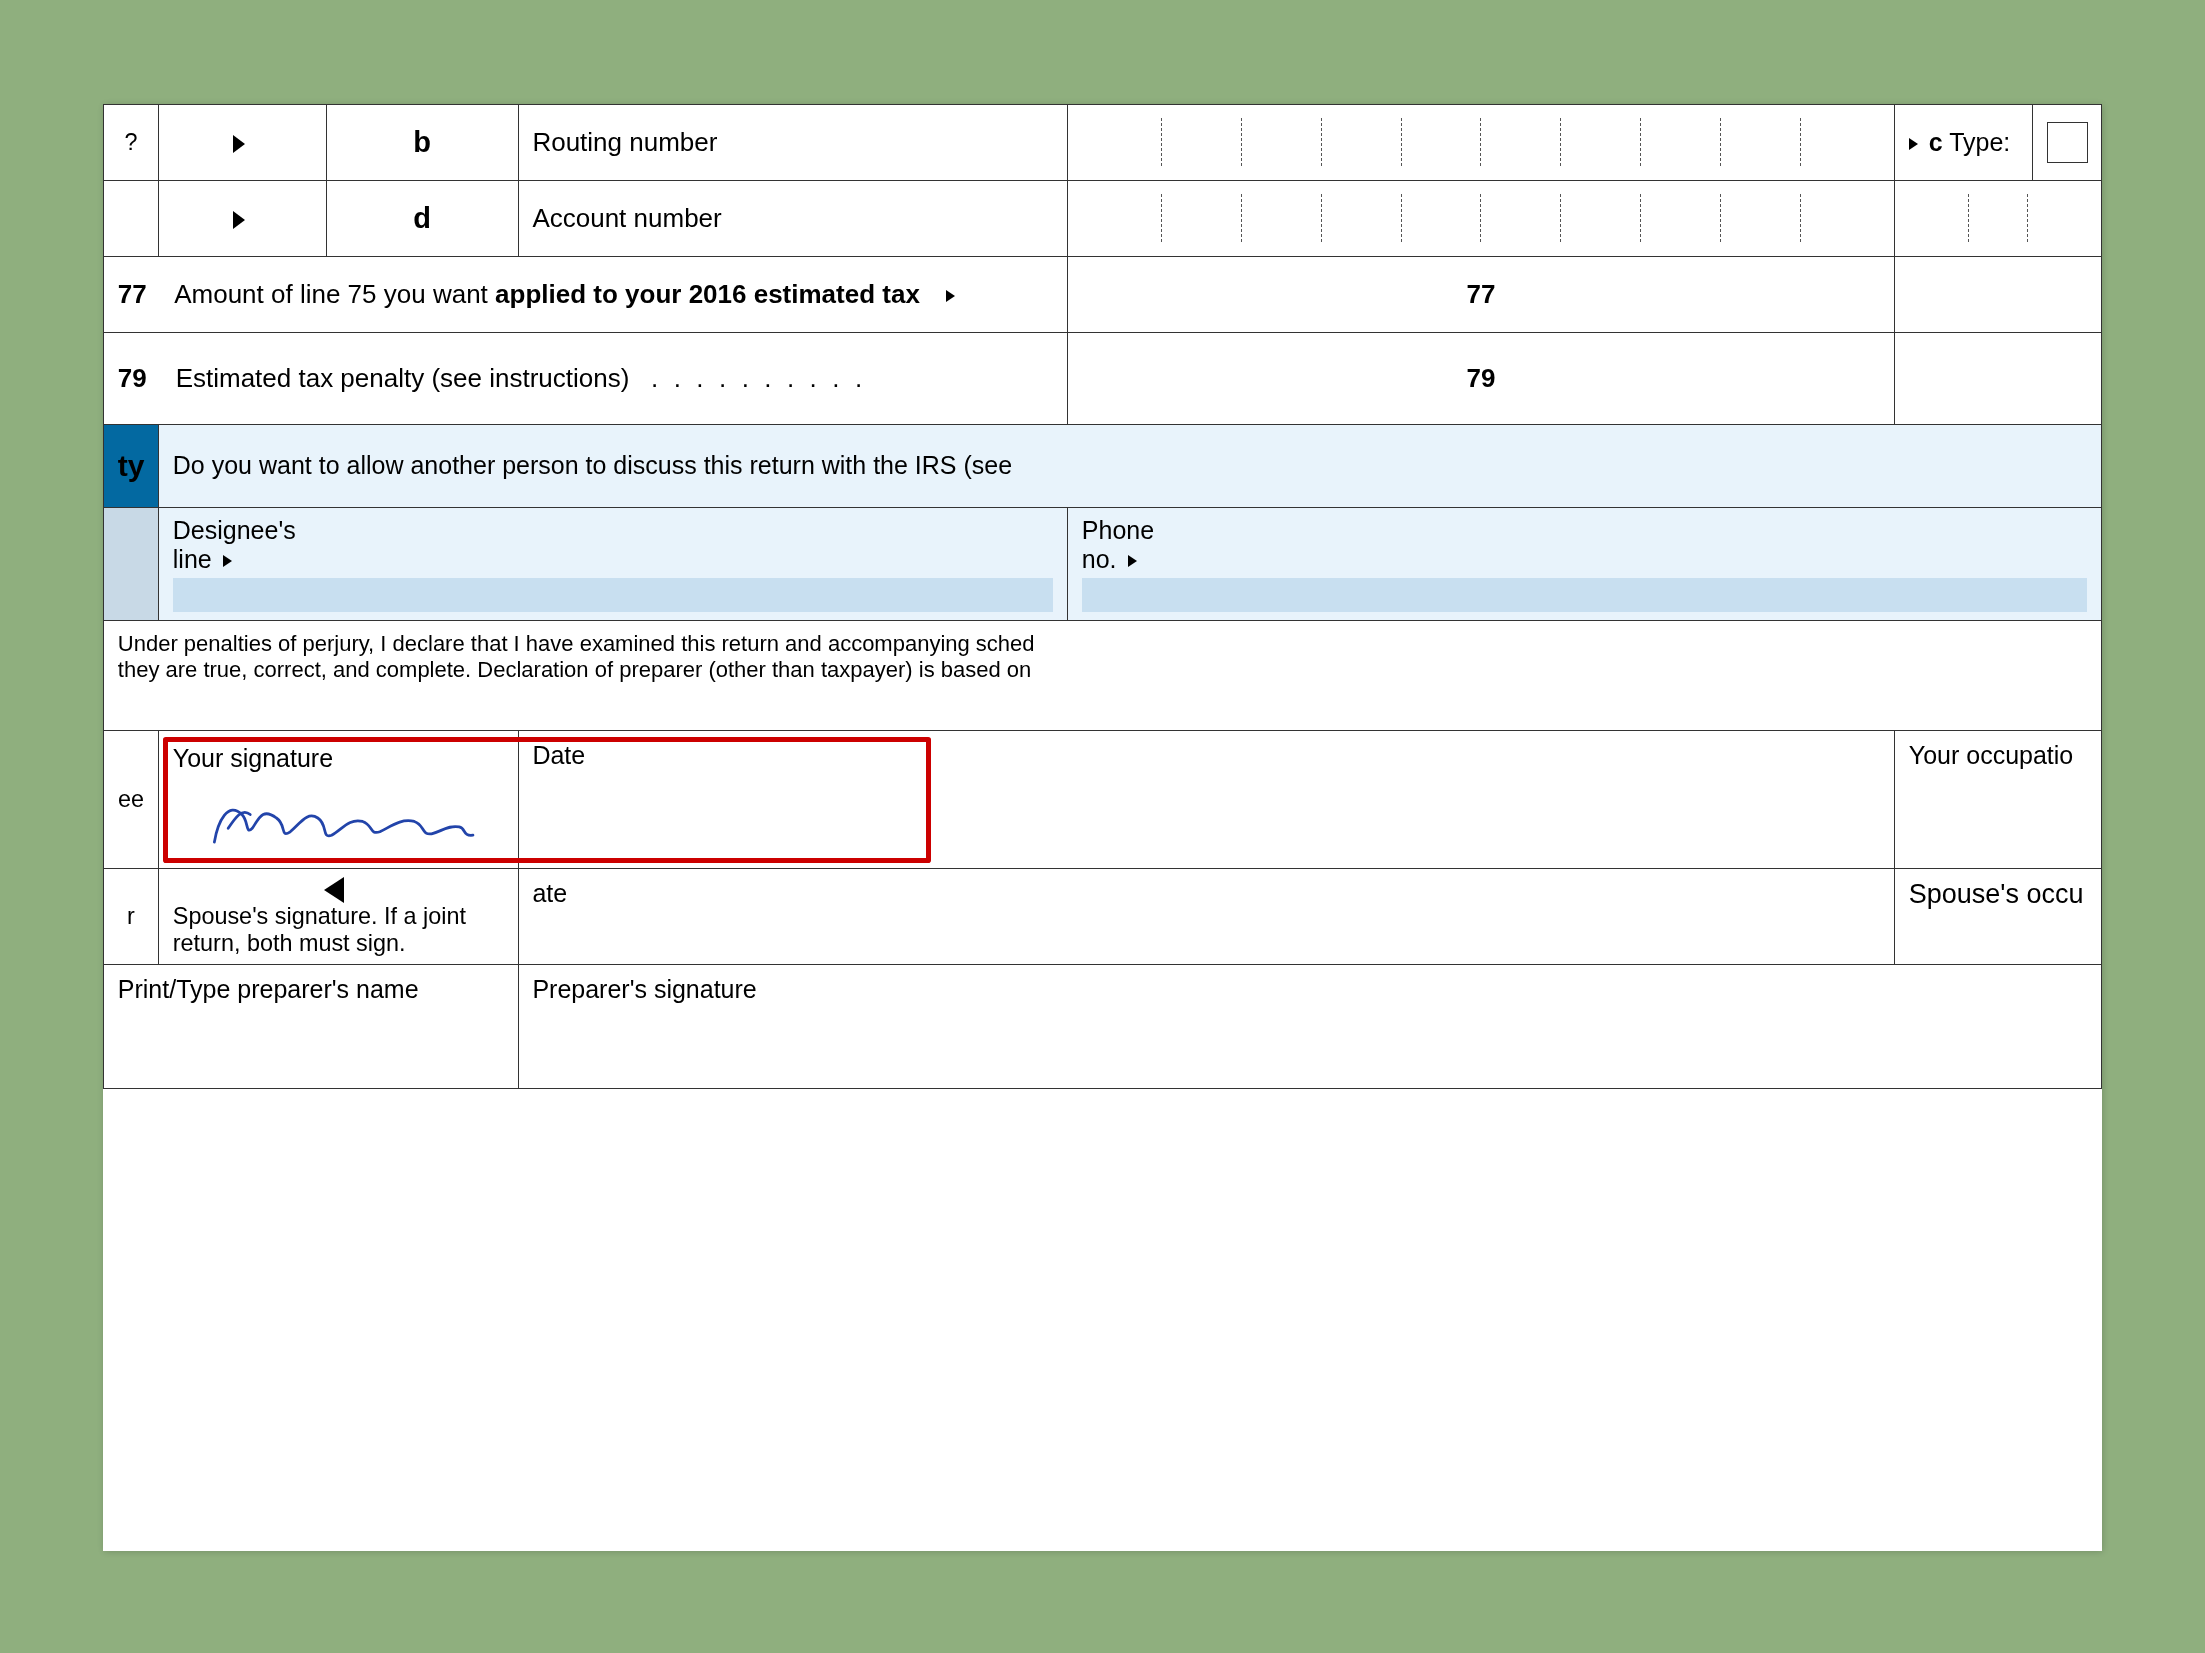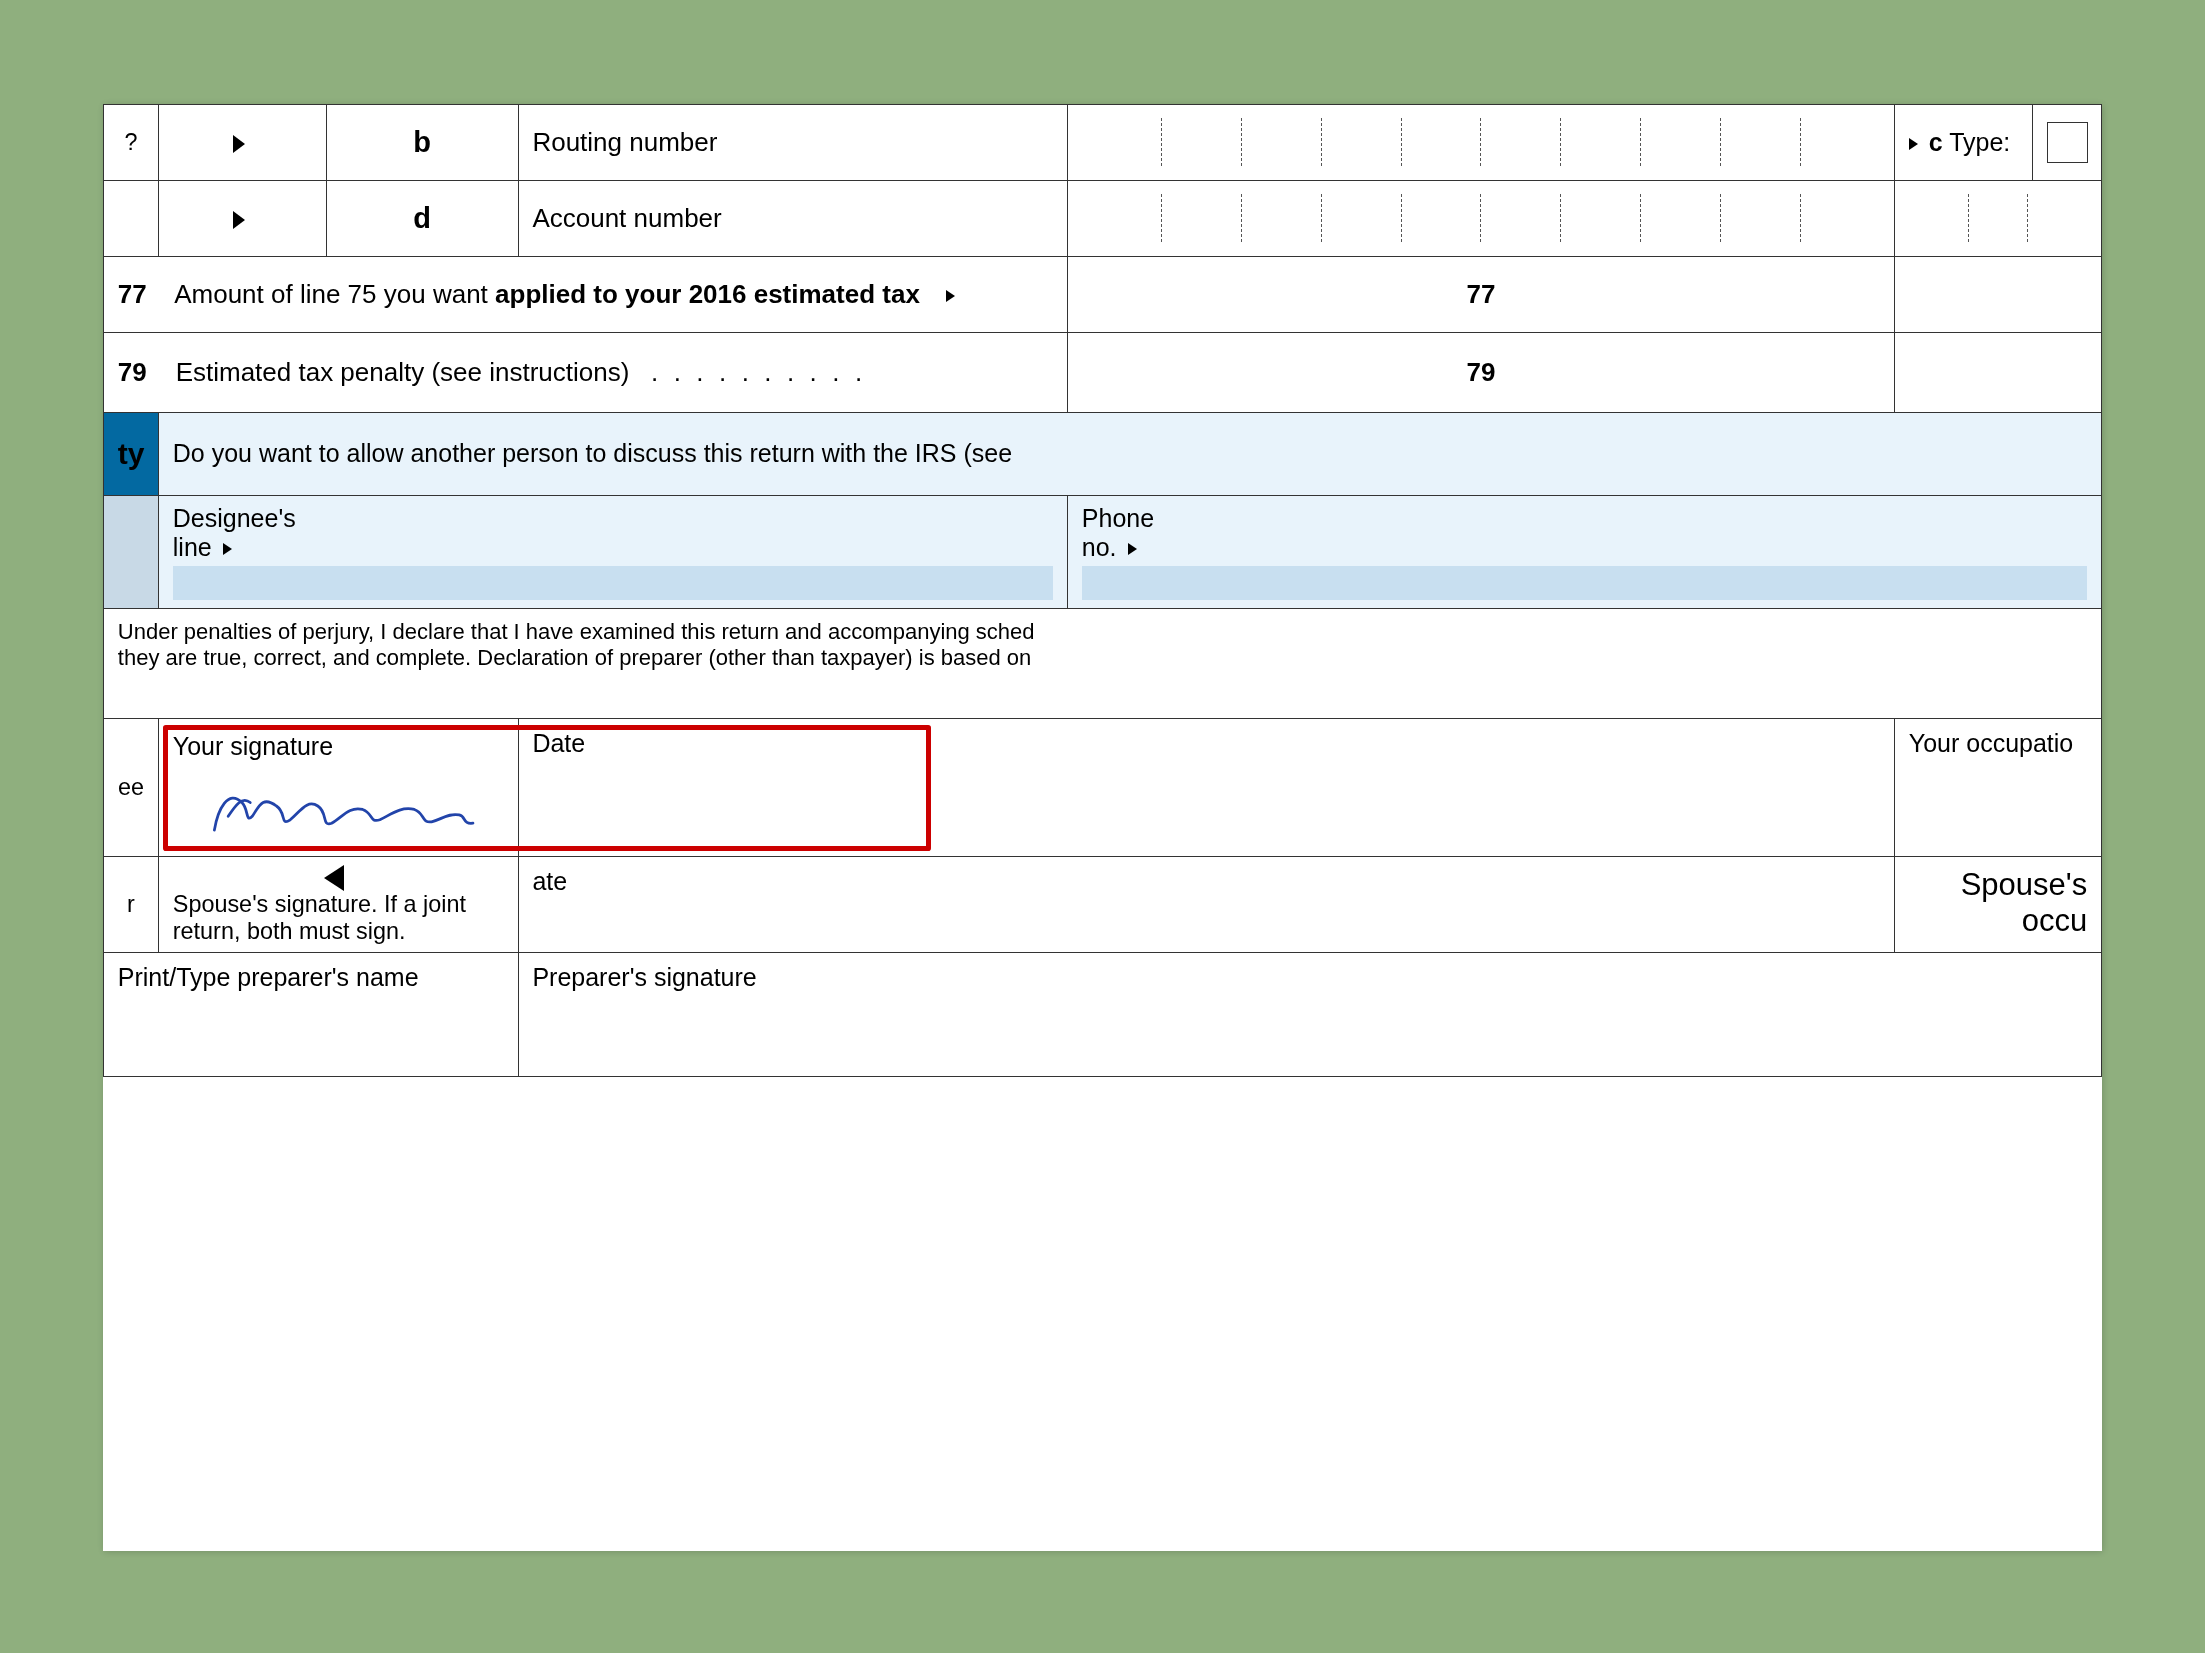--- a/index.html
+++ b/index.html
@@ -148,21 +148,21 @@
             <span>Amount of line 75 you want </span>
             <strong>applied to your 2016 estimated tax</strong>
             &nbsp;
             <span class="arrow-right-small"></span>
           </td>
           <td style="border:0.7px solid #333; width:207px; text-align:center; font-size:26px; font-weight:bold;">77</td>
           <td colspan="2" style="border:0.7px solid #333;"></td>
         </tr>
 
 
-        <tr style="height:80px;">
+        <tr style="height:92px;">
           <td colspan="4" style="border:0.7px solid #333; font-size:26px; padding:6.9px 13.8px;">
             <strong>79</strong>
             &nbsp;&nbsp;
             <span>Estimated tax penalty (see instructions)</span>
             &nbsp;
             <span class="dots">. . . . . . . . . .</span>
           </td>
           <td style="border:0.7px solid #333; text-align:center; font-size:26px; font-weight:bold;">79</td>
           <td colspan="2" style="border:0.7px solid #333;"></td>
         </tr>
@@ -224,21 +224,21 @@
           <td colspan="2" style="border:0.7px solid #333; padding:6.9px 13.8px; font-size:23.4px; vertical-align:middle; overflow:hidden;">
             <div style="display:flex; align-items:center;flex-direction:column;">
 
               <div style="width:0; height:0; border-top:13.8px solid transparent; border-bottom:13.8px solid transparent; border-right:20.7px solid black; margin-right:9.6px;"></div>
               <span>Spouse's signature. If a joint return, both must sign.</span>
             </div>
           </td>
           <td colspan="2" style="border:0.7px solid #333; padding:6.9px 13.8px; font-size:25px; vertical-align:top; padding-top:9.6px;">
             <span>ate</span>
           </td>
-          <td colspan="2" style="border:0.7px solid #333; padding:6.9px 13.8px; font-size:31px; vertical-align:top; padding-top:9.6px; overflow:hidden;text-align:right;">
+          <td colspan="2" style="border:0.7px solid #333; padding:6.9px 13.8px; font-size:27px; vertical-align:top; padding-top:9.6px; overflow:hidden;">
             <span>Spouse's occu</span>
           </td>
         </tr>
 
         <tr style="height:124px; background:white;">
           <td colspan="3" style="border:0.7px solid #333; font-size:25px; padding:9.6px 13.8px; vertical-align:top;">
             <span>Print/Type preparer's name</span>
           </td>
           <td colspan="4" style="border:0.7px solid #333; font-size:25px; padding:9.6px 13.8px; vertical-align:top;">
             <span>Preparer's signature</span>

